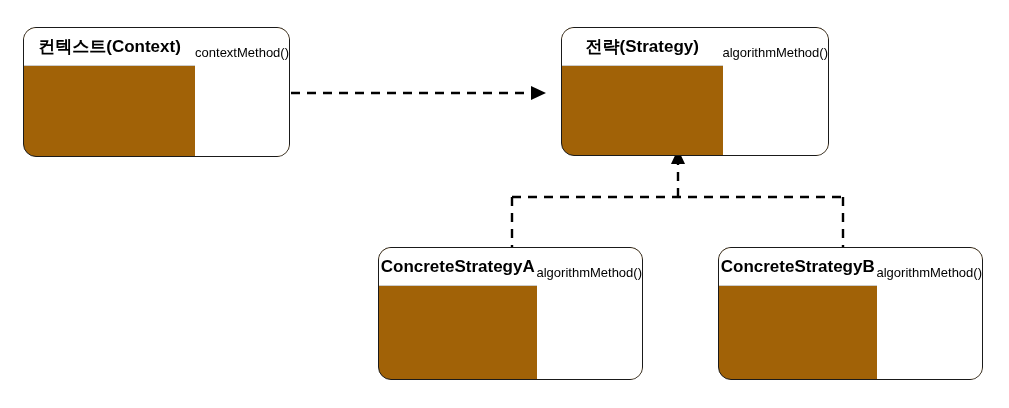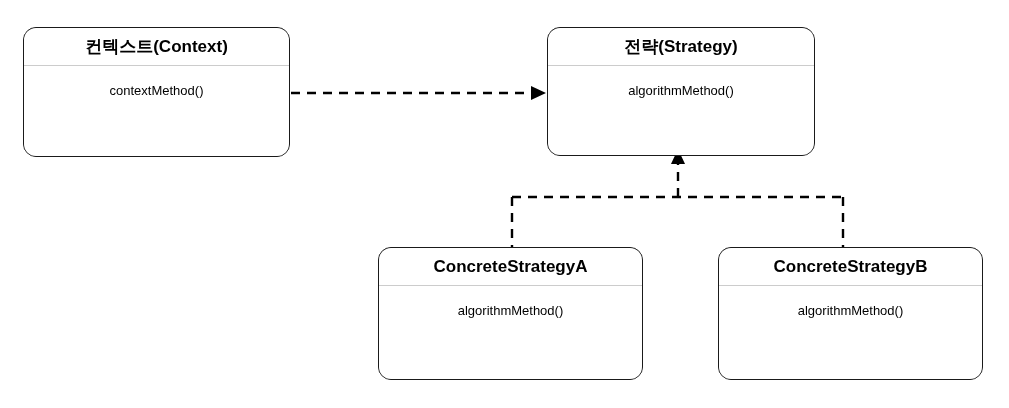--- a/index.html
+++ b/index.html
@@ -13,25 +13,25 @@
   #diagram-canvas {
     position: relative;
     width: 1009px;
     height: 408px;
     background: #ffffff;
     overflow: hidden;
   }
   .uml-class {
     position: absolute;
     box-sizing: border-box;
-    background: #404040;
+    background: #a16207;
     border: 1.6px solid #1a1a1a;
     border-radius: 13px;
     display: flex;
-    flex-direction: column;
+    flex-direction: row;
     overflow: hidden;
   }
   .uml-header {
     box-sizing: border-box;
     width: 100%;
     display: flex;
     align-items: center;
     justify-content: center;
     border-bottom: 1.6px solid #cccccc;
     background: #ffffff;
@@ -94,21 +94,21 @@
 
   <div class="uml-class" id="box-context" style="left:23px; top:27px; width:267px; height:130px;">
     <div class="uml-header" style="height:38px;">
       <span class="uml-title">컨텍스트(Context)</span>
     </div>
     <div class="uml-body">
       <span class="uml-method">contextMethod()</span>
     </div>
   </div>
 
-  <div class="uml-class" id="box-strategy" style="left:547px; top:27px; width:268px; height:129px;">
+  <div class="uml-class" id="box-strategy" style="left:561px; top:27px; width:268px; height:129px;">
     <div class="uml-header" style="height:38px;">
       <span class="uml-title">전략(Strategy)</span>
     </div>
     <div class="uml-body">
       <span class="uml-method">algorithmMethod()</span>
     </div>
   </div>
 
   <div class="uml-class" id="box-concrete-strategy-a" style="left:378px; top:247px; width:265px; height:133px;">
     <div class="uml-header" style="height:38px;">

